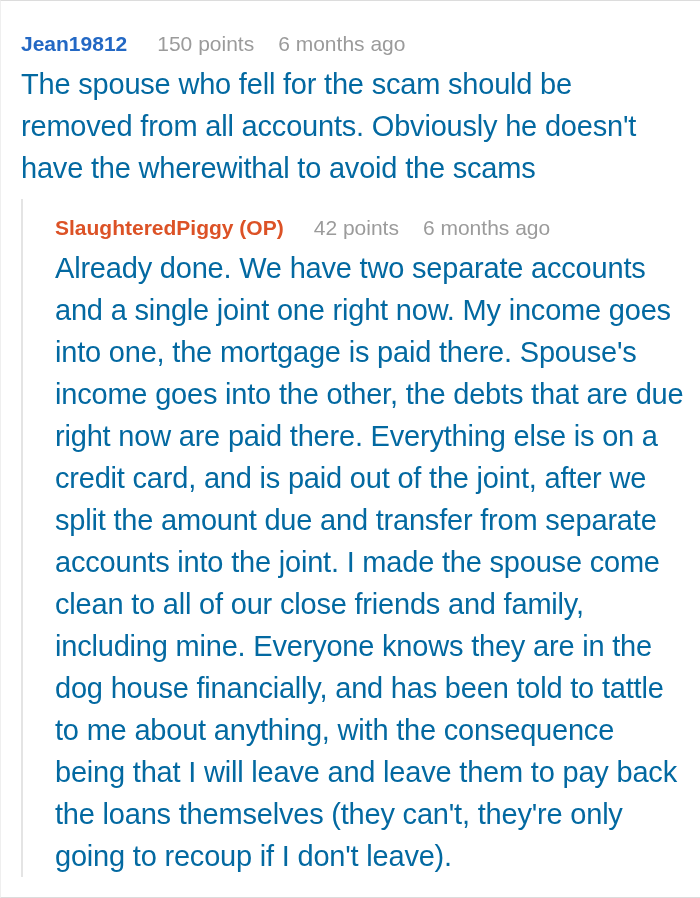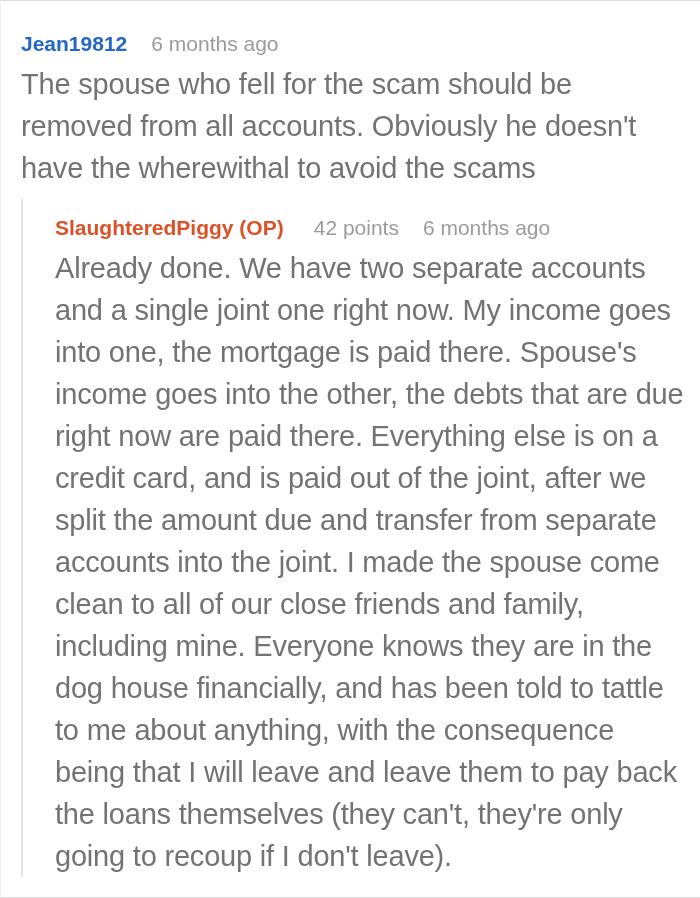--- a/index.html
+++ b/index.html
@@ -38,38 +38,39 @@
     color: #9b9b9b;
     font-weight: 400;
   }
   .meta.points { margin-left: 30px; }
   .meta.time   { margin-left: 24px; margin-top: 16px; }
   .comment-body {
     margin: 6px 0 0 0;
     font-size: 29px;
     line-height: 42px;
     letter-spacing: -0.2px;
-    color: #737373;
+    color: #0369a1;
   }
   .comment-body.top   { width: 640px; }
   .comment-body.child { width: 634px; }
   .reply {
     margin-top: 10px;
     border-left: 2px solid #e4e4e4;
     padding-left: 32px;
   }
 </style>
 </head>
 <body>
 
 <div class="page">
 
   <div class="comment">
     <div class="comment-header">
       <a class="username blue">Jean19812</a>
+      <span class="meta points">150 points</span>
       <span class="meta time">6 months ago</span>
     </div>
     <p class="comment-body top">The spouse who fell for the scam should be removed from all accounts. Obviously he doesn't have the wherewithal to avoid the scams</p>
 
     <div class="reply">
       <div class="comment-header">
         <a class="username orange">SlaughteredPiggy (OP)</a>
         <span class="meta points">42 points</span>
         <span class="meta time">6 months ago</span>
       </div>

